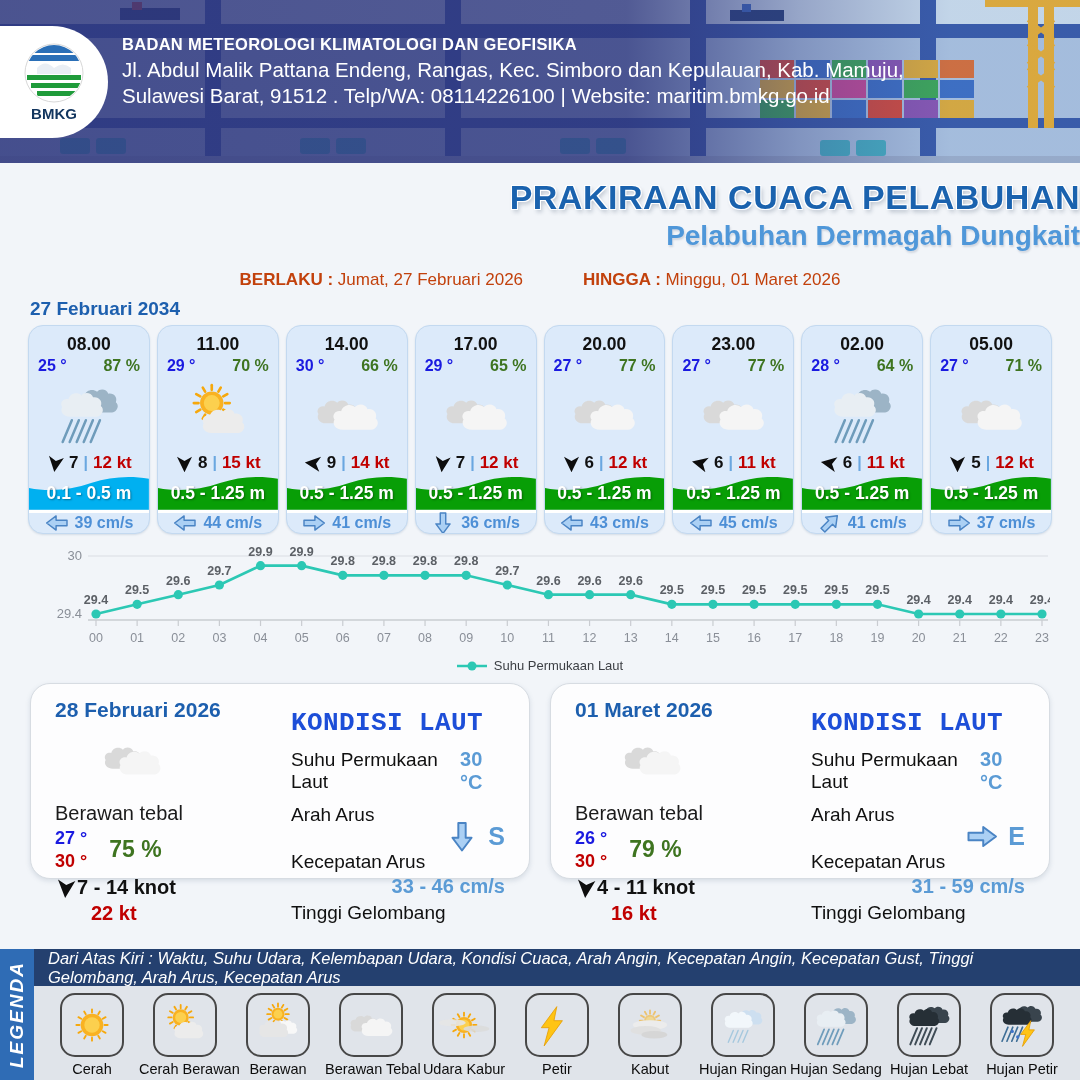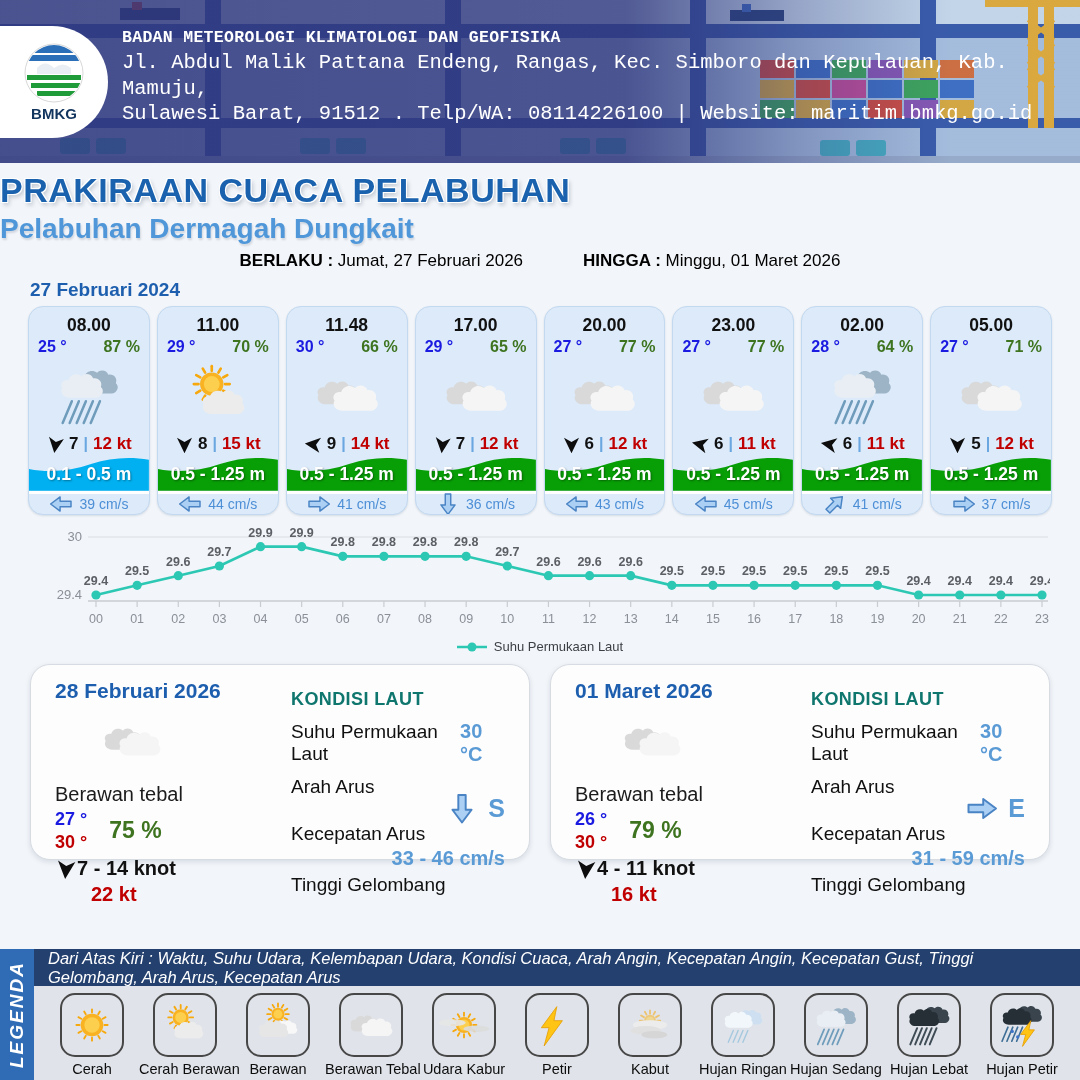--- a/index.html
+++ b/index.html
@@ -8,32 +8,32 @@
   .page { width:1080px; height:1080px; display:flex; flex-direction:column; position:relative; }
 
   
   .header { position:relative; height:163px; background:#b9d2ea; overflow:hidden; flex:none; }
   .hdr-deco { position:absolute; inset:0; }
   .hdr-overlay { position:absolute; inset:0;
     background:linear-gradient(90deg, rgba(46,52,122,.82) 0%, rgba(46,52,122,.78) 58%, rgba(46,52,122,.35) 74%, rgba(46,52,122,.08) 88%); }
   .logo-pill { position:absolute; left:0; top:26px; width:108px; height:112px; background:#fff;
     border-radius:0 56px 56px 0; display:flex; flex-direction:column; align-items:center; justify-content:center; z-index:3; }
   .logo-pill .bmkg-txt { font-size:15px; font-weight:bold; color:#12355e; margin-top:1px; }
-  .hdr-text { position:absolute; left:122px; top:28px; right:10px; color:#fff; z-index:2;font-family:Liberation Mono, monospace; }
+  .hdr-text { position:absolute; left:122px; top:35px; right:10px; color:#fff; z-index:2; }
   .hdr-agency { font-size:16.5px; font-weight:bold; letter-spacing:.3px; }
   .hdr-station { font-size:29px; font-weight:bold; margin-top:3px; letter-spacing:.2px; }
   .hdr-addr { font-size:20.5px; margin-top:3px; line-height:1.25; }
 
   
-  .title-sec { text-align:left; padding-top:8px; flex:none; }
+  .title-sec { text-align:right; padding-top:15px; flex:none; }
   .main-title { font-size:34px; font-weight:800; color:#1a62ae; letter-spacing:.5px;
     text-shadow:-1px -1px 0 #fff,1px -1px 0 #fff,-1px 1px 0 #fff,1px 1px 0 #fff,2px 3px 4px rgba(40,60,90,.28); }
   .sub-title { font-size:28px; font-weight:bold; color:#4f97d9; margin-top:3px;
     text-shadow:1px 2px 2px rgba(60,80,110,.18); }
-  .validity { margin-top:6px; font-size:17px; color:#000000; display:flex; justify-content:center; gap:60px; }
+  .validity { margin-top:18px; font-size:17px; color:#c2410c; display:flex; justify-content:center; gap:60px; }
   .validity b { font-weight:bold; }
   .date-label { margin:8px 0 5px 30px; font-size:19px; font-weight:bold; color:#1d5fae; }
 
   
   .cards-row { display:flex; gap:7px; margin:0 28px; flex:none; }
   .hcard { width:122px; height:209px; background:#dceafa; border:1px solid #c3d9f0; border-radius:15px;
     overflow:hidden; display:flex; flex-direction:column; box-shadow:0 1px 2px rgba(80,110,150,.18); }
   .hcard .time { text-align:center; font-size:17.5px; font-weight:bold; color:#111; margin-top:8px; }
   .hcard .th-row { display:flex; justify-content:space-between; padding:2px 9px 0 9px; font-size:16px; font-weight:bold; }
   .hcard .t { color:#1a1ae0; } .hcard .h { color:#3e7420; }
@@ -43,21 +43,21 @@
   .dart { width:19px; height:19px; flex:none; }
   .hcard .ws { font-size:17px; font-weight:bold; color:#111; }
   .hcard .sep { color:#6aa7e0; font-weight:bold; font-size:16px; padding:0 1px; }
   .hcard .gust { font-size:17px; font-weight:bold; color:#c00000; }
   .wave-zone { position:relative; height:64px; margin-top:auto; }
   .wave-zone svg { position:absolute; inset:0; width:100%; height:100%; }
   .wave-lbl { position:absolute; left:0; right:0; bottom:6px; text-align:center; color:#fff;
     font-size:17.5px; font-weight:bold; text-shadow:1px 1px 2px rgba(0,0,0,.35); }
   .cur-row { height:38px; border-top:3px solid #fff; display:flex; align-items:center; justify-content:center; gap:6px; }
   .blk { width:24px; height:20px; flex:none; }
-  .cur-txt { font-size:14px; font-weight:normal; color:#4d8fd6; }
+  .cur-txt { font-size:16px; font-weight:bold; color:#4d8fd6; }
 
   
   .chart-sec { margin:6px 30px 0 30px; flex:none; }
   .chart-legend { display:flex; align-items:center; justify-content:center; gap:7px; margin-top:2px;
     font-size:13px; color:#3c3f44; }
 
   
   .daily-row { display:flex; gap:20px; margin:10px 30px 0 30px; flex:none; }
   .dcard { width:500px; height:196px; background:#fdfdfe; border:1px solid #d7dce2; border-radius:20px;
     box-shadow:0 2px 5px rgba(90,110,140,.18); display:flex; padding:14px 20px 10px 24px; }
@@ -69,21 +69,21 @@
   .dtemps { display:flex; align-items:center; gap:22px; margin-top:2px; }
   .dtcol { display:flex; flex-direction:column; line-height:1.25; }
   .tmin { color:#1a1ae0; font-size:18px; font-weight:bold; }
   .tmax { color:#c00000; font-size:18px; font-weight:bold; }
   .dhum { color:#3e7420; font-size:23px; font-weight:bold; }
   .dwind { display:flex; align-items:center; margin-top:4px; }
   .dwind .dart { width:22px; height:22px; }
   .dwindtxt { font-size:20px; font-weight:bold; color:#111; }
   .dgust { font-size:20px; font-weight:bold; color:#c00000; margin:3px 0 0 36px; }
   .dsea { flex:1; padding:10px 4px 0 16px; display:flex; flex-direction:column; }
-  .sea-head { font-size:18px; font-weight:bold; color:#0f766e; letter-spacing:.4px; }
+  .sea-head { font-size:26px; font-weight:bold; color:#1d4ed8; letter-spacing:.4px;font-family:Liberation Mono, monospace; }
   .sea-row { display:flex; justify-content:space-between; align-items:baseline; margin-top:10px; }
   .sea-lbl { font-size:19px; color:#101010; }
   .sea-val { font-size:20px; font-weight:bold; color:#5b9bd5; }
   .sea-dir { display:flex; align-items:center; gap:10px; justify-content:flex-end; margin-top:-4px; }
   .sea-dir .blk { width:32px; height:27px; }
   .sea-dir .letter { font-size:25px; font-weight:bold; color:#5b9bd5; }
   .sea-speed { text-align:right; font-size:20px; font-weight:bold; color:#5b9bd5; margin-top:2px; }
   .wavebox { position:relative; width:152px; height:58px; margin-left:auto; margin-top:6px; border-radius:3px; overflow:hidden; }
   .wavebox svg { position:absolute; inset:0; width:100%; height:100%; }
 
@@ -191,21 +191,21 @@
     <div class="main-title">PRAKIRAAN CUACA PELABUHAN</div>
     <div class="sub-title">Pelabuhan Dermagah Dungkait</div>
     <div class="validity">
       <span><b>BERLAKU :</b>
         <span>Jumat, 27 Februari 2026</span></span>
       <span><b>HINGGA :</b>
         <span>Minggu, 01 Maret 2026</span></span>
     </div>
   </div>
 
-  <div class="date-label">27 Februari 2024</div>
+  <div class="date-label">27 Februari 2034</div>
 
   <div class="cards-row">
       <div class="hcard">
     <div class="time">08.00</div>
     <div class="th-row">
       <span class="t">25 °</span>
       <span class="h">87 %</span>
     </div>
     <div class="wicon">
           <svg viewBox="0 0 100 100">
@@ -285,21 +285,21 @@
       <div class="wave-lbl">0.5 - 1.25 m</div>
     </div>
     <div class="cur-row">
       <svg class="blk" viewBox="0 0 26 22" style="transform: rotate(180deg);">
             <path d="M2 8 H14 V3.2 L24.4 11 L14 18.8 V14 H2 Z" fill="#abd0f4" stroke="#4a84c4" stroke-width="1.6" stroke-linejoin="round"></path>
           </svg>
       <span class="cur-txt">44 cm/s</span>
     </div>
   </div>
       <div class="hcard">
-    <div class="time">11.48</div>
+    <div class="time">14.00</div>
     <div class="th-row">
       <span class="t">30 °</span>
       <span class="h">66 %</span>
     </div>
     <div class="wicon">
           <svg viewBox="0 0 100 100">
             <g transform="translate(8 26) scale(0.6)">
               <path d="M25 60C11 60 4 49 9 40C3 31 12 21 22 24C25 12 40 8 49 16C55 8 70 10 73 20C85 18 93 28 89 38C97 44 93 58 81 60Z" fill="#d9d9d9"></path>
             </g>
             <g transform="translate(28 30.599999999999998) scale(0.66)">

